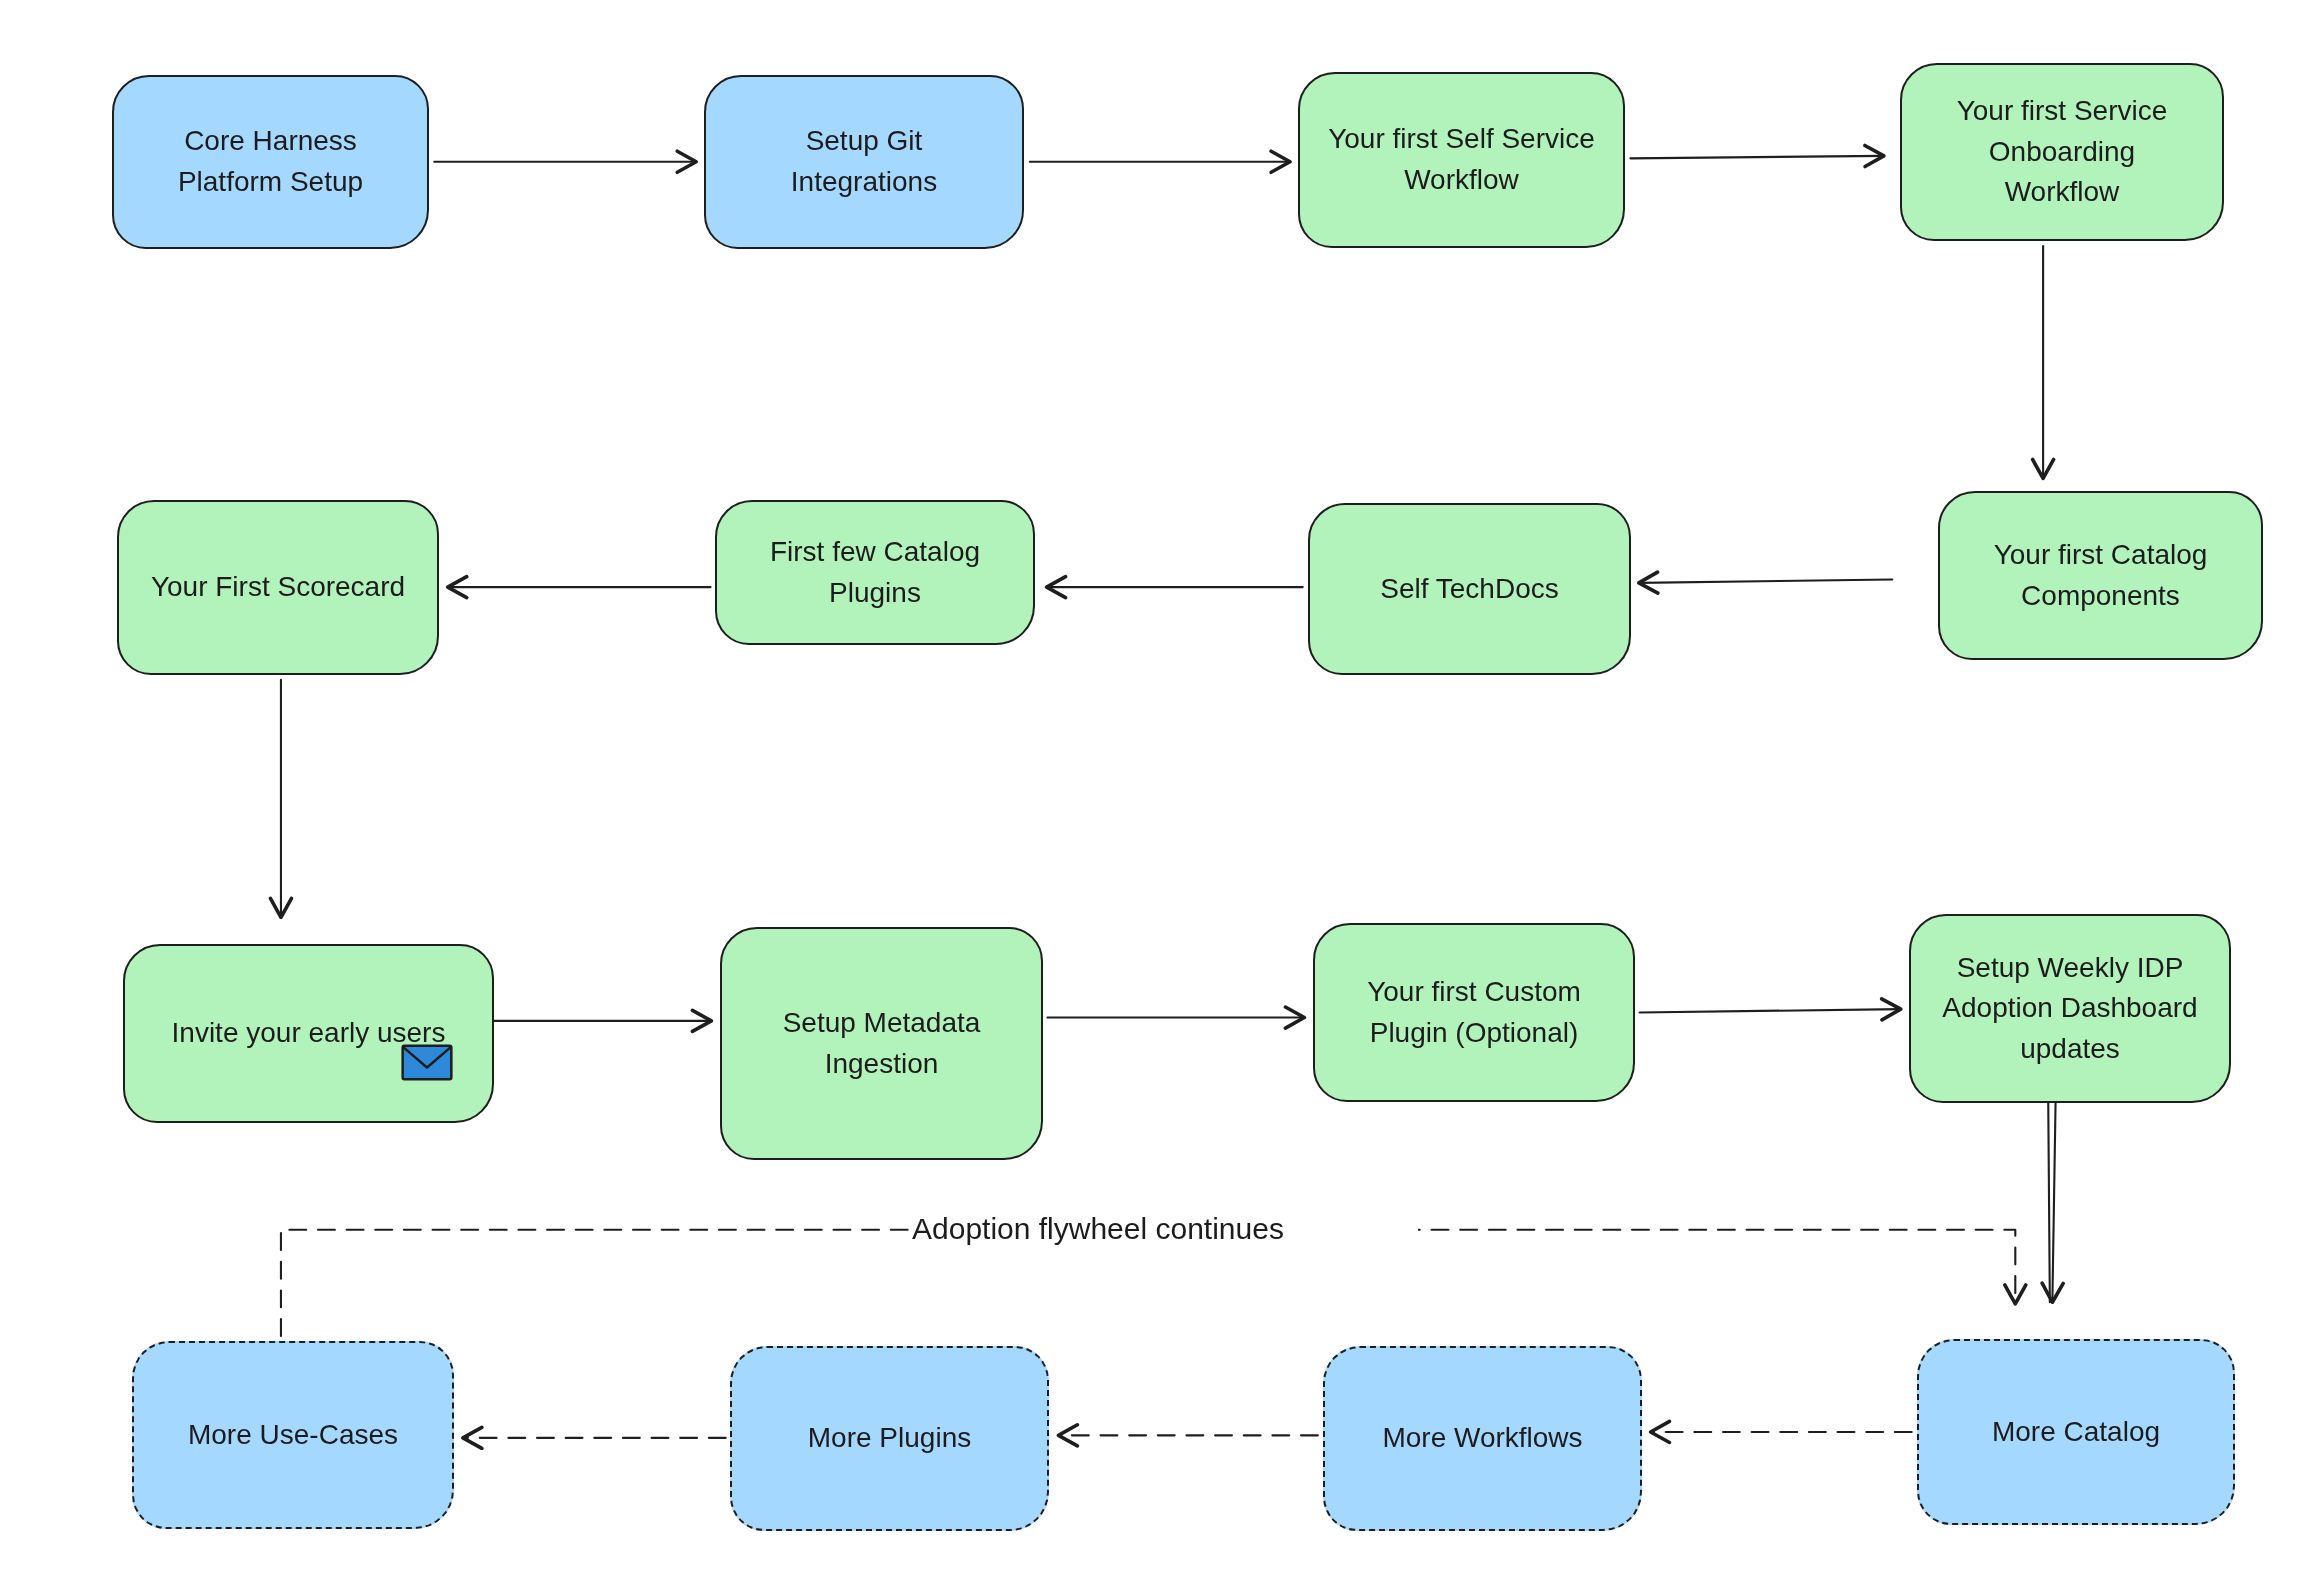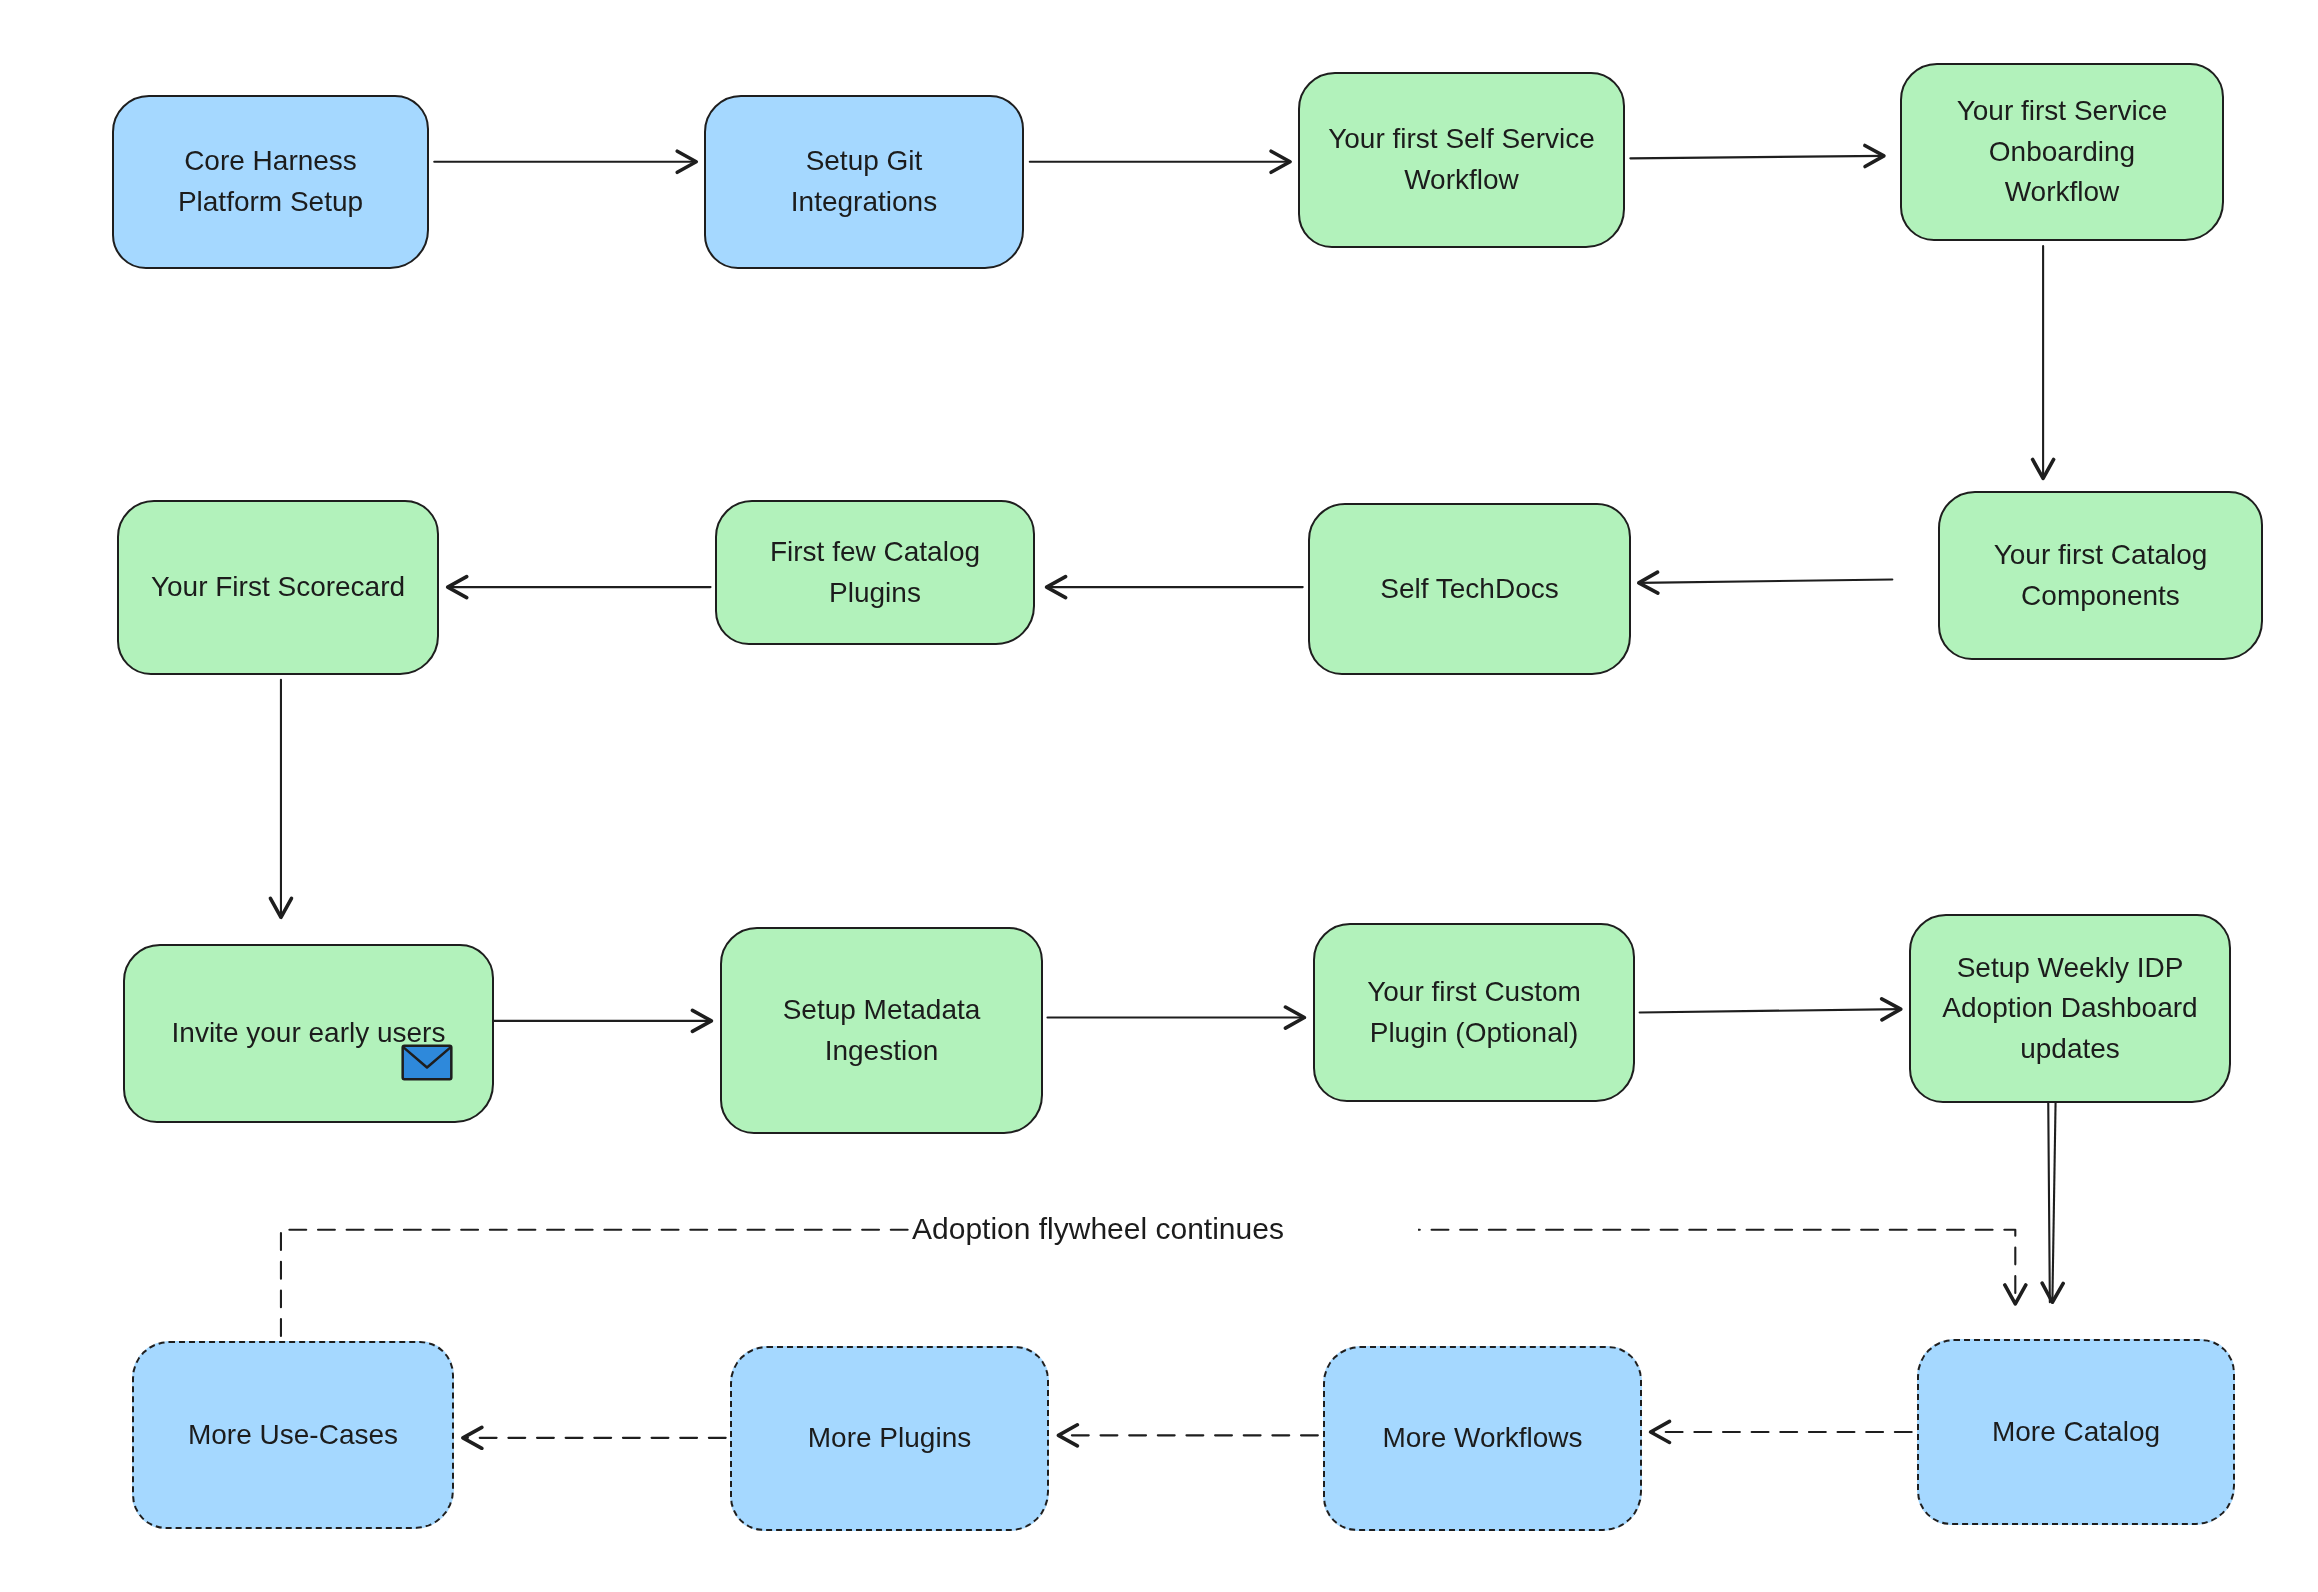--- a/index.html
+++ b/index.html
@@ -11,21 +11,21 @@
     color:var(--text,#1c1c1c);
   }
   .node{
     position:absolute;box-sizing:border-box;
     display:flex;align-items:center;justify-content:center;
     text-align:center;font-size:28px;line-height:1.45;
     border:2.5px solid var(--stroke,#1e1e1e);
     border-radius:37px 34px 39px 34px;
     padding:0 15px;
   }
-  .node.blue{background:var(--blue,#a5d8ff);margin-top:20px;}
+  .node.blue{background:var(--blue,#a5d8ff);}
   .node.green{background:var(--green,#b2f2bb);}
   .node.blue-dashed{background:var(--blue,#a5d8ff);border-style:dashed;}
   .pad-lg{padding:0 37px;}
   .pad-sm{padding:0 13px;}
   #arrows{position:absolute;left:0;top:0;width:2319px;height:1592px;pointer-events:none;}
   .ln{fill:none;stroke:var(--stroke,#1e1e1e);stroke-width:2.5;stroke-linecap:round;stroke-linejoin:round;}
   .dash{stroke-dasharray:20 14;}
   .ah{fill:none;stroke:var(--stroke,#1e1e1e);stroke-width:1.7;stroke-linecap:round;stroke-linejoin:round;}
   .flywheel-label{
     position:absolute;left:912px;top:1206px;width:506px;
@@ -101,21 +101,21 @@
 
 <div class="node green" style="left:123px;top:944px;width:371px;height:179px;">
   <span>Invite your early users</span>
   <span class="envelope">
     <svg viewBox="0 0 62 44">
       <rect class="env-body" x="2" y="2" width="58" height="40" rx="2"></rect>
       <polyline class="env-flap" points="3,4 31,28 59,4"></polyline>
     </svg>
   </span>
 </div>
-<div class="node green" style="left:720px;top:927px;width:323px;height:207px;">
+<div class="node green" style="left:720px;top:927px;width:323px;height:233px;">
   <span>Setup Metadata Ingestion</span>
 </div>
 <div class="node green" style="left:1313px;top:923px;width:322px;height:179px;">
   <span>Your first Custom Plugin (Optional)</span>
 </div>
 <div class="node green" style="left:1909px;top:914px;width:322px;height:189px;">
   <span>Setup Weekly IDP Adoption Dashboard updates</span>
 </div>
 
 <div class="flywheel-label">Adoption flywheel continues</div>

